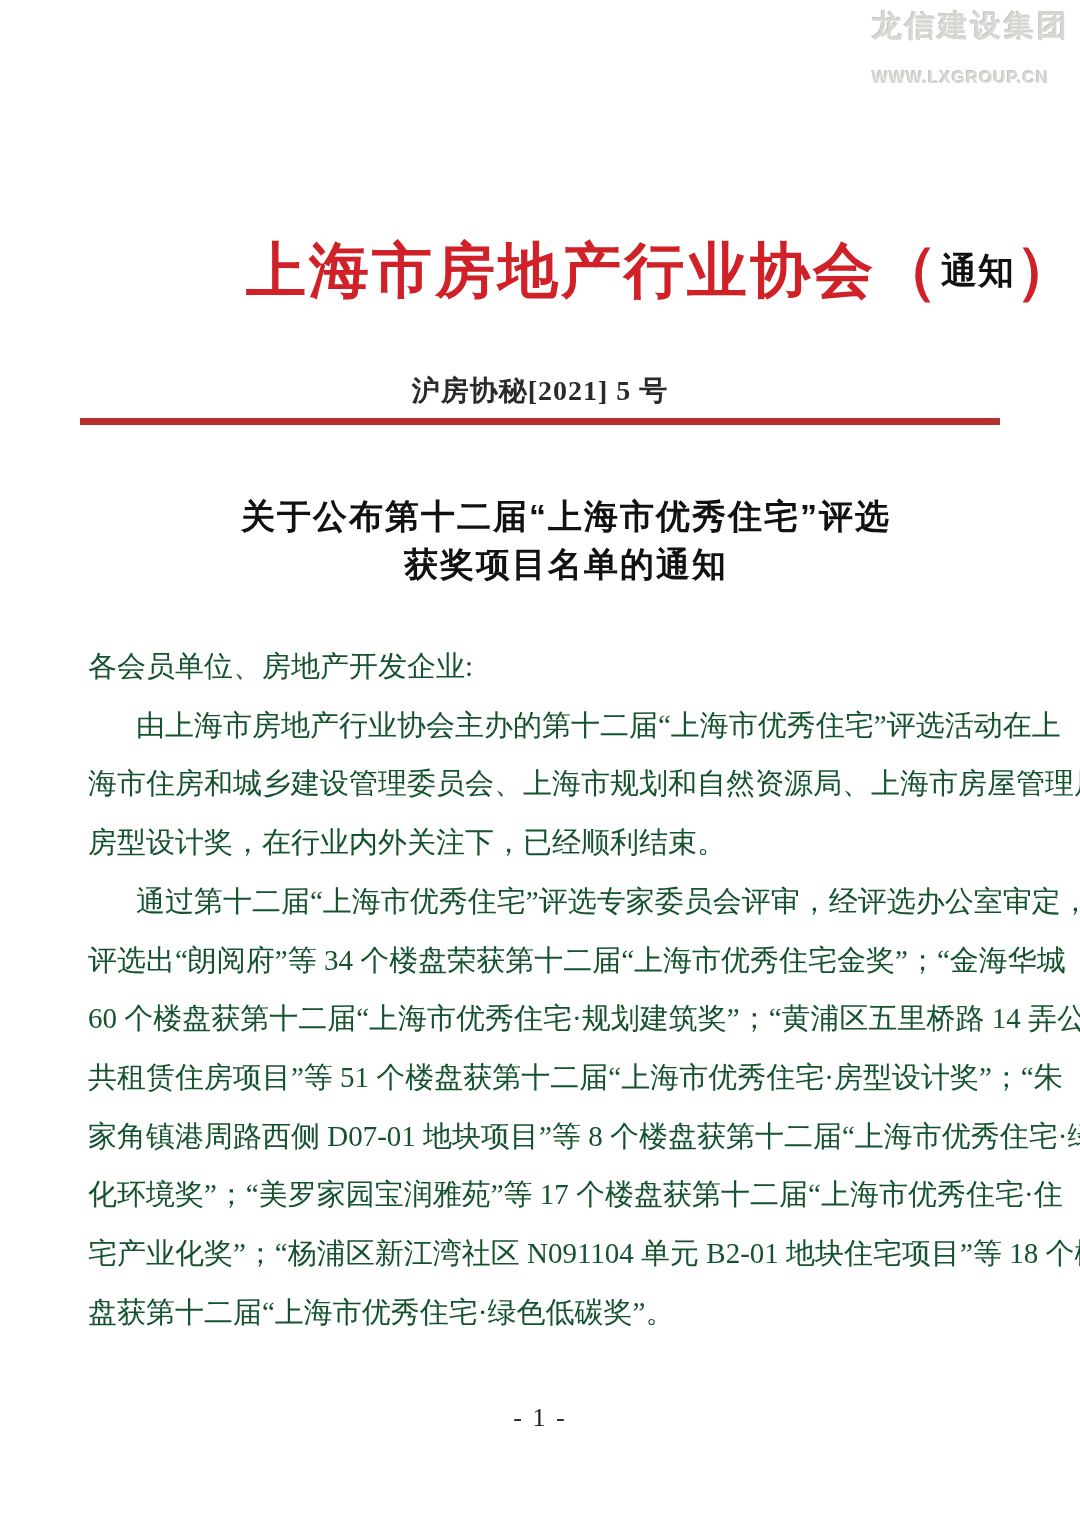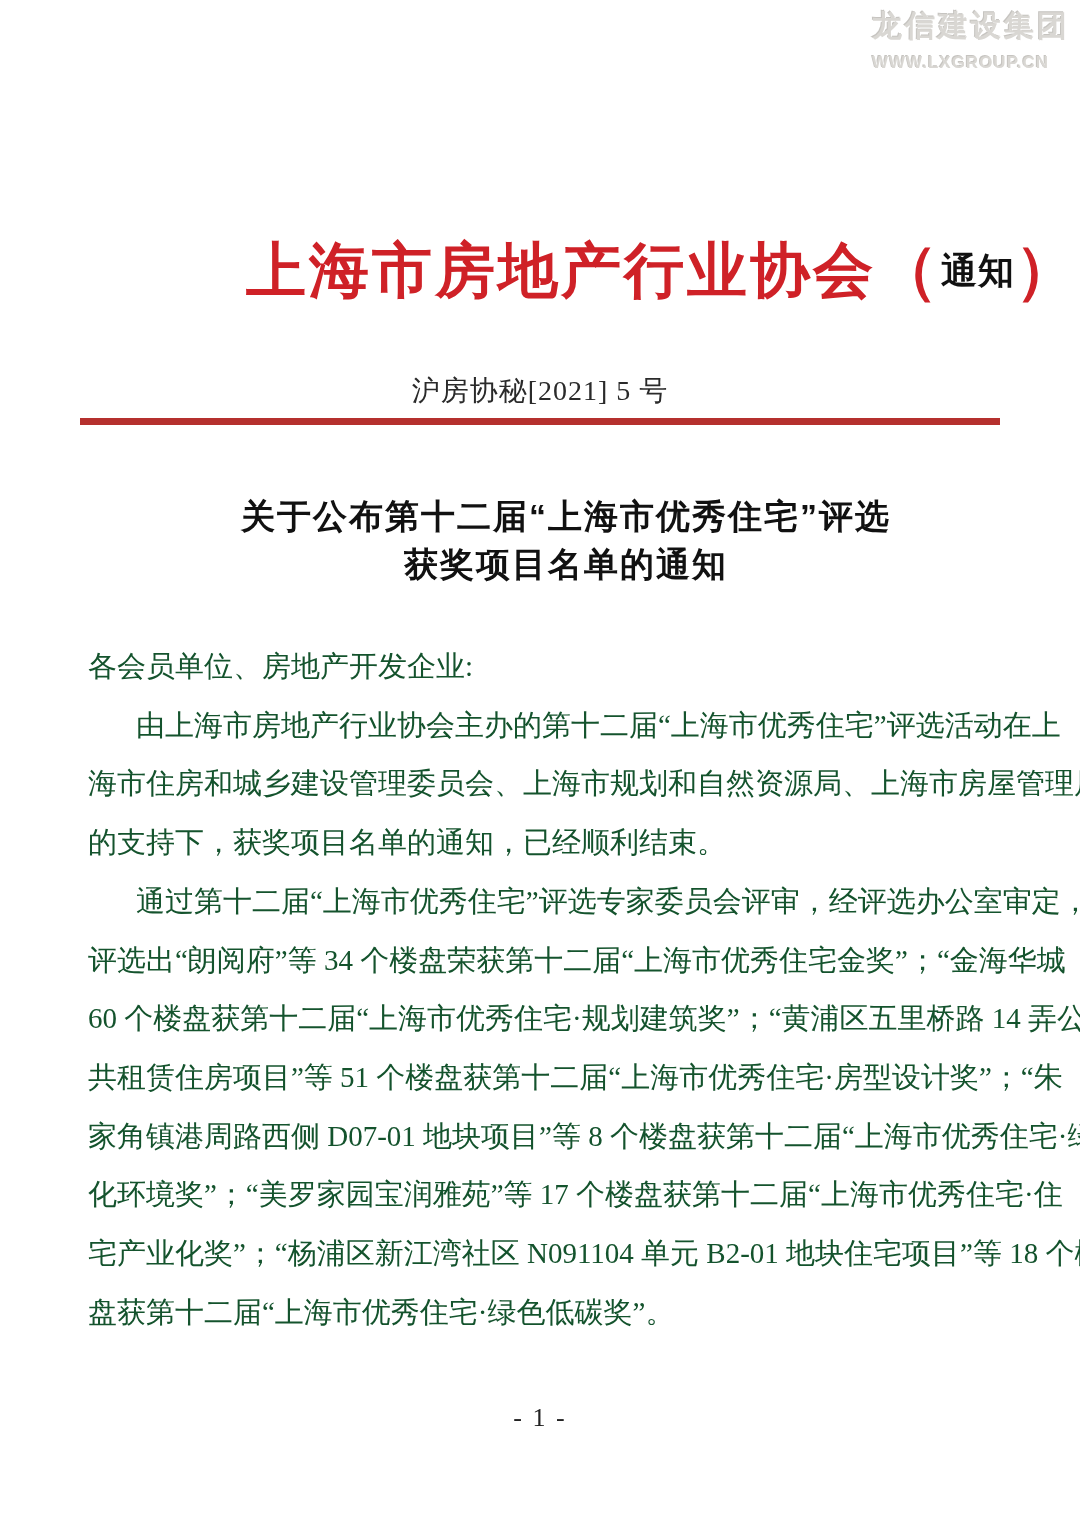--- a/index.html
+++ b/index.html
@@ -31,21 +31,21 @@
     font-size: 30px;
     font-weight: bold;
     letter-spacing: 3px;
     text-shadow: 1px 1px 0 #ffffff, -1px -1px 0 #c6c4c0;
   }
   .wm-site {
     font-family: "Liberation Sans", "DejaVu Sans", sans-serif;
     font-size: 17px;
     font-weight: bold;
     letter-spacing: 1px;
-    margin-top: 6px;
+    margin-top: 21px;
     text-shadow: 1px 1px 0 #ffffff, -1px -1px 0 #c6c4c0;
   }
 
   
   .org-title {
     position: absolute;
     top: 228px;
     left: 0;
     width: 100%;
     text-align: right;
@@ -69,20 +69,21 @@
 
   .doc-number {
     position: absolute;
     top: 372px;
     left: 0;
     width: 100%;
     text-align: center;
     font-size: 28px;
     color: #2a2a2a;
     letter-spacing: 1px;
+    font-weight: bold;
   }
 
   .red-rule {
     position: absolute;
     top: 418px;
     left: 80px;
     width: 920px;
     height: 7px;
     background: #b5302e;
   }
@@ -149,21 +150,21 @@
 
   <div class="notice-title">
     <div>关于公布第十二届“上海市优秀住宅”评选</div>
     <div>获奖项目名单的通知</div>
   </div>
 
   <div class="body-text">
     <div class="line">各会员单位、房地产开发企业:</div>
     <div class="line indent">由上海市房地产行业协会主办的第十二届“上海市优秀住宅”评选活动在上</div>
     <div class="line">海市住房和城乡建设管理委员会、上海市规划和自然资源局、上海市房屋管理局</div>
-    <div class="line">的支持下，获奖项目名单的通知，已经顺利结束。</div>
+    <div class="line">房型设计奖，在行业内外关注下，已经顺利结束。</div>
     <div class="line indent">通过第十二届“上海市优秀住宅”评选专家委员会评审，经评选办公室审定，</div>
     <div class="line">评选出“朗阅府”等 34 个楼盘荣获第十二届“上海市优秀住宅金奖”；“金海华城</div>
     <div class="line">60 个楼盘获第十二届“上海市优秀住宅·规划建筑奖”；“黄浦区五里桥路 14 弄公</div>
     <div class="line">共租赁住房项目”等 51 个楼盘获第十二届“上海市优秀住宅·房型设计奖”；“朱</div>
     <div class="line">家角镇港周路西侧 D07-01 地块项目”等 8 个楼盘获第十二届“上海市优秀住宅·绿</div>
     <div class="line">化环境奖”；“美罗家园宝润雅苑”等 17 个楼盘获第十二届“上海市优秀住宅·住</div>
     <div class="line">宅产业化奖”；“杨浦区新江湾社区 N091104 单元 B2-01 地块住宅项目”等 18 个楼</div>
     <div class="line">盘获第十二届“上海市优秀住宅·绿色低碳奖”。</div>
   </div>
 

